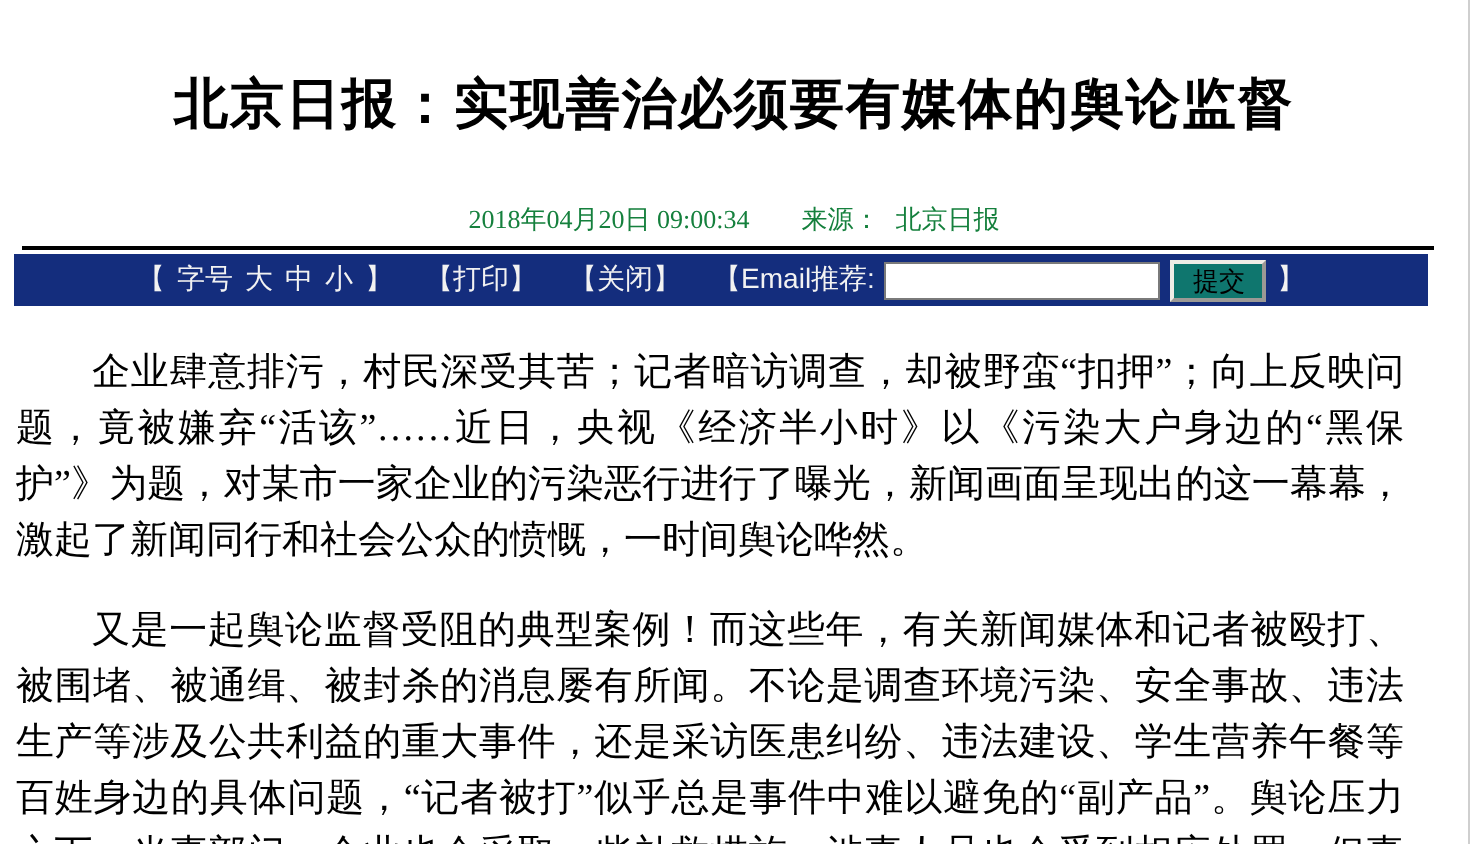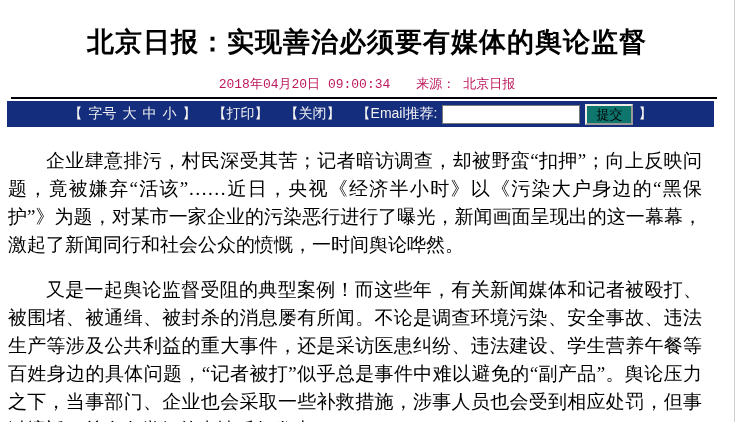--- a/index.html
+++ b/index.html
@@ -15,34 +15,34 @@
   .page {
     position: relative;
     width: 735px;
     height: 422px;
     background: #ffffff;
     border-right: 1px solid #cfcfcf;
     overflow: hidden;
   }
   .page-title {
     margin: 0;
-    padding-top: 24px;
+    padding-top: 34px;
     text-align: center;
     font-size: 27px;
     font-weight: bold;
     letter-spacing: 1px;
     color: #000000;
     font-family: "Liberation Serif", "DejaVu Serif", serif;
   }
   .meta-line {
-    margin-top: 15px;
+    margin-top: 31px;
     text-align: center;
     font-size: 13px;
-    color: #be185d;
-    font-family: Liberation Mono, monospace;
+    color: #15803d;
+    font-family: Liberation Serif, serif;
   }
   .meta-line .source-group { margin-left: 26px; }
   .meta-line .source-value { margin-left: 8px; }
   .top-rule {
     height: 2px;
     background: #000000;
     margin: 4px 17px 2px 11px;
   }
   .toolbar {
     height: 26px;

